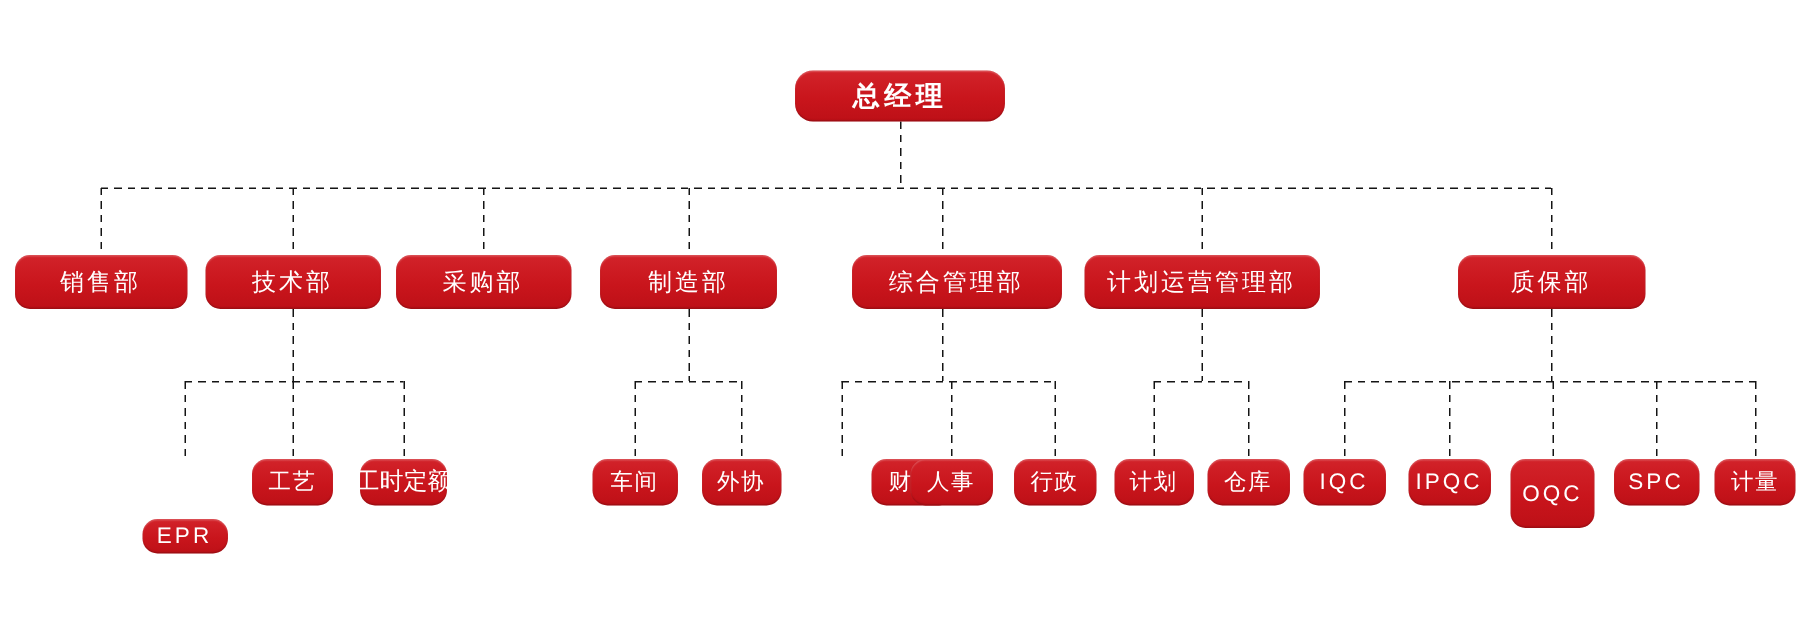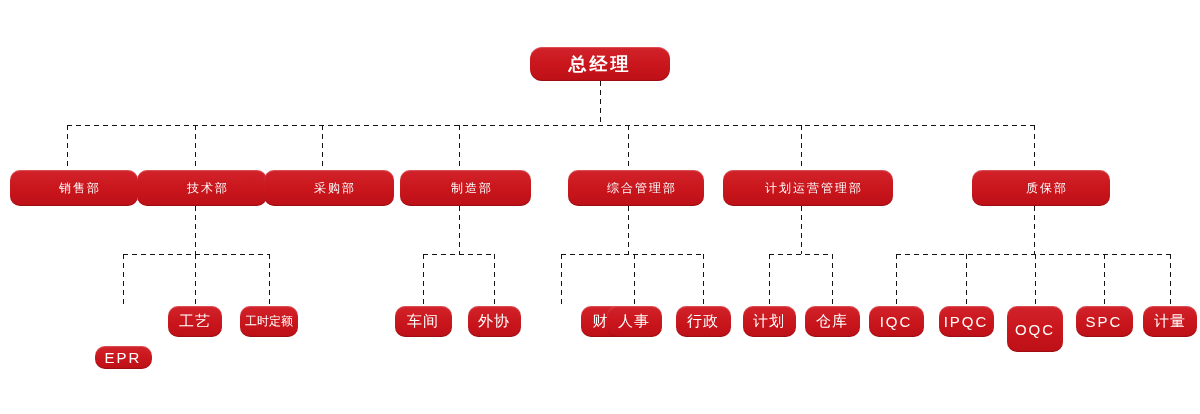--- a/index.html
+++ b/index.html
@@ -13,24 +13,24 @@
   }
   .node{
     position:absolute;display:flex;align-items:center;justify-content:center;
     color:var(--text);
     background:linear-gradient(180deg,var(--red-light) 0%,var(--red) 55%,var(--red-dark) 100%);
     border-radius:10px;
     box-shadow:inset 0 1px 1px rgba(255,255,255,.22), inset 0 -1px 1px rgba(0,0,0,.18);
     white-space:nowrap;text-align:left;
   }
   .lv1{font-size:18px;font-weight:bold;letter-spacing:3px;border-radius:12px;}
-  .lv2{font-size:12px;letter-spacing:2px;padding-left:13px;}
+  .lv2{font-size:16px;letter-spacing:2px;}
   .lv3{font-size:15px;letter-spacing:1px;}
   .lv3.latin{letter-spacing:2px;}
-  .lv3.tight{font-size:12px;letter-spacing:0;}
+  .lv3.tight{font-size:16px;letter-spacing:0;}
   .hline{
     position:absolute;height:1px;
     background:repeating-linear-gradient(90deg,var(--line) 0 5px,transparent 5px 9px);
   }
   .vline{
     position:absolute;width:1px;
     background:repeating-linear-gradient(180deg,var(--line) 0 5px,transparent 5px 9px);
   }
 </style>
 </head>
@@ -74,21 +74,21 @@
     <div class="node lv1" style="left: 530px; top: 47px; width: 140px; height: 34px;">总经理</div>
     <div class="node lv2" style="left: 9.5px; top: 170px; width: 115px; height: 36px;">销售部</div>
     <div class="node lv2" style="left: 136.5px; top: 170px; width: 117px; height: 36px;">技术部</div>
     <div class="node lv3 latin" style="left: 94.5px; top: 306px; width: 57px; height: 23px; margin-top: 40px;">EPR</div>
     <div class="node lv3" style="left: 168px; top: 306px; width: 54px; height: 31px;">工艺</div>
     <div class="node lv3 tight" style="left: 240px; top: 306px; width: 58px; height: 31px;">工时定额</div>
     <div class="node lv2" style="left: 263.5px; top: 170px; width: 117px; height: 36px;">采购部</div>
     <div class="node lv2" style="left: 400px; top: 170px; width: 118px; height: 36px;">制造部</div>
     <div class="node lv3" style="left: 394.5px; top: 306px; width: 57px; height: 31px;">车间</div>
     <div class="node lv3" style="left: 467.5px; top: 306px; width: 53px; height: 31px;">外协</div>
-    <div class="node lv2" style="left: 567.5px; top: 170px; width: 123px; height: 36px;">综合管理部</div>
+    <div class="node lv2" style="left: 567.5px; top: 170px; width: 140px; height: 36px;">综合管理部</div>
     <div class="node lv3" style="left: 558px; top: 306px; width: 55px; height: 31px; margin-left: 23px;">财务</div>
     <div class="node lv3" style="left: 606.5px; top: 306px; width: 55px; height: 31px;">人事</div>
     <div class="node lv3" style="left: 675.5px; top: 306px; width: 55px; height: 31px;">行政</div>
     <div class="node lv2" style="left: 722.5px; top: 170px; width: 157px; height: 36px;">计划运营管理部</div>
     <div class="node lv3" style="left: 742.5px; top: 306px; width: 53px; height: 31px;">计划</div>
     <div class="node lv3" style="left: 804.5px; top: 306px; width: 55px; height: 31px;">仓库</div>
     <div class="node lv2" style="left: 971.5px; top: 170px; width: 125px; height: 36px;">质保部</div>
     <div class="node lv3 latin" style="left: 868.5px; top: 306px; width: 55px; height: 31px;">IQC</div>
     <div class="node lv3 latin" style="left: 938.5px; top: 306px; width: 55px; height: 31px;">IPQC</div>
     <div class="node lv3 latin" style="left: 1007px; top: 306px; width: 56px; height: 46px;">OQC</div>

